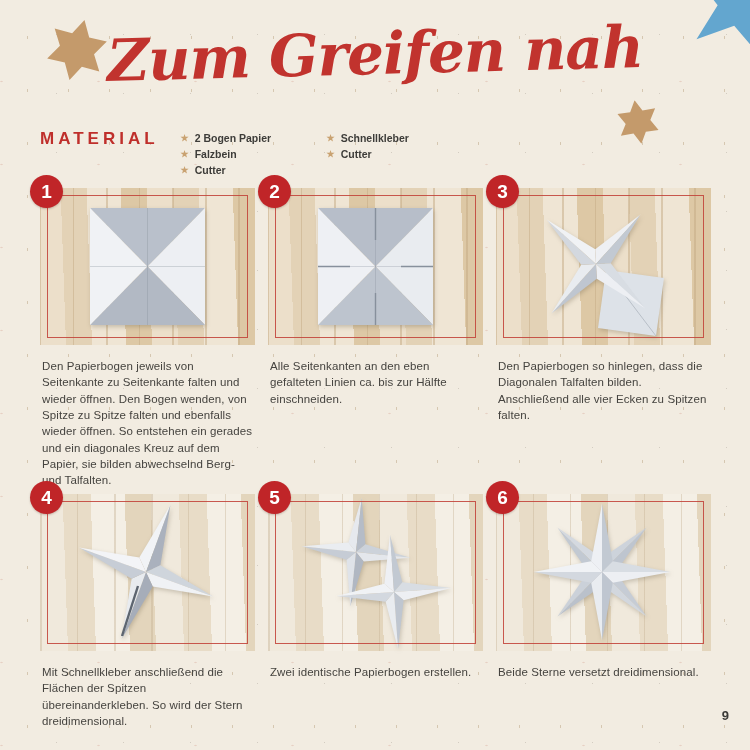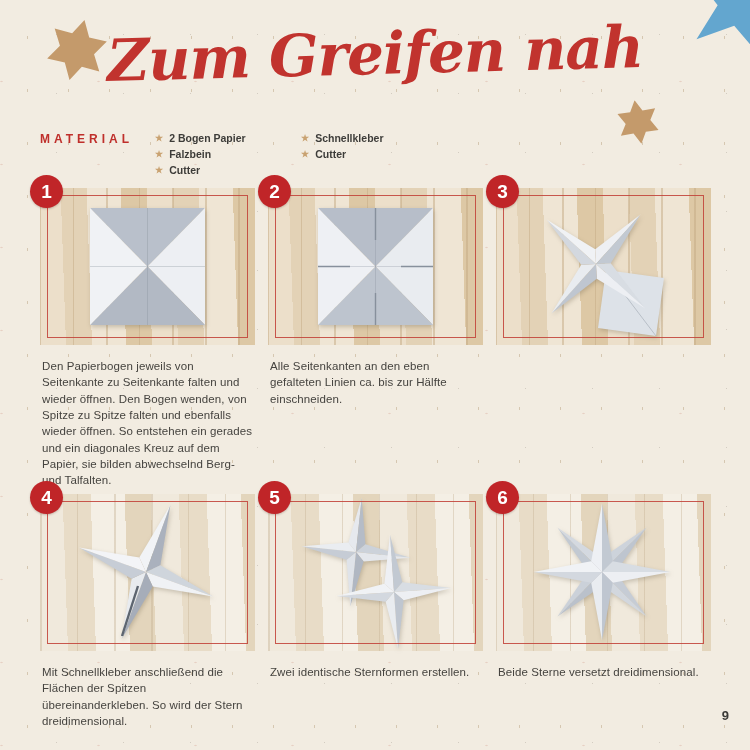--- a/index.html
+++ b/index.html
@@ -27,21 +27,21 @@
   .title{
     position:absolute;left:0;right:0;top:24px;text-align:center;
     font-family:"DejaVu Serif", serif;font-style:italic;font-weight:700;
     font-size:58px;line-height:1.05;color:#c1332e;
     transform:rotate(-1.5deg);letter-spacing:-1px;
   }
 
   
   .material{position:absolute;left:40px;top:130px;display:flex;align-items:flex-start;}
   .material h2{
-    margin:0;font-size:12px;font-weight:bold;color:#bf2f2b;
+    margin:0;font-size:17px;font-weight:bold;color:#bf2f2b;
     letter-spacing:4px;line-height:18px;
   }
   .mat-col{list-style:none;margin:1px 0 0 0;padding:0;}
   .mat-col.c1{margin-left:22px;width:150px;}
   .mat-col.c2{margin-left:-4px;width:160px;}
   .mat-col li{font-size:10.5px;font-weight:bold;color:#3d3c39;line-height:15px;white-space:nowrap;}
   .bullet{color:#c9a271;font-size:9px;margin-right:6px;position:relative;top:-1px;}
 
   
   .grid{
@@ -163,20 +163,21 @@
 
     <article class="step">
       <div class="photo wood">
         <svg class="paper-svg" viewBox="0 0 215 157">
           <polygon points="110,82 168,90 160,148 102,140" fill="#dde2e8"></polygon>
           <path d="M110,82 L160,148" stroke="rgba(140,148,160,.45)" stroke-width="1" fill="none"></path>
           <use href="#star4" transform="translate(100,76) rotate(42) scale(0.95)"></use>
         </svg>
         <span class="badge">3</span>
       </div>
+      <p class="caption">Den Papierbogen so hinlegen, dass die Diagonalen Talfalten bilden. Anschließend alle vier Ecken zu Spitzen falten.</p>
     </article>
 
     <article class="step">
       <div class="photo wood-light">
         <svg class="paper-svg" viewBox="0 0 215 157">
           <use href="#star4" transform="translate(106,78) rotate(20) scale(1.02)" style="--a:#f1f3f6;--b:#aab1bd;--c:#cfd5dc;--d:#f0f2f5;--e:#a6adb9;--f:#e8ebef;--g:#c7cdd6;--h:#f3f4f7"></use>
           <path d="M98,92 L82,142" stroke="#5d6570" stroke-width="2.4" fill="none"></path>
         </svg>
         <span class="badge">4</span>
       </div>
@@ -184,21 +185,21 @@
     </article>
 
     <article class="step">
       <div class="photo wood-light">
         <svg class="paper-svg" viewBox="0 0 215 157">
           <use href="#star4" transform="translate(88,58) rotate(6) scale(0.78)" style="--a:#e6e9ee;--b:#b5bcc7;--c:#ccd2da;--d:#e4e7ec;--e:#b0b7c2;--f:#dfe3e9;--g:#c6ccd5;--h:#eaedf1"></use>
           <use href="#star4" transform="translate(126,98) rotate(-4) scale(0.82)"></use>
         </svg>
         <span class="badge">5</span>
       </div>
-      <p class="caption">Zwei identische Sternformen erstellen.</p>
+      <p class="caption">Zwei identische Papierbogen erstellen.</p>
     </article>
 
     <article class="step">
       <div class="photo wood-light">
         <svg class="paper-svg" viewBox="0 0 215 157">
           <use href="#star4" transform="translate(106,78) rotate(45) scale(0.9)" style="--a:#cdd3db;--b:#bec5cf;--c:#c6ccd5;--d:#d2d7de;--e:#bac1cb;--f:#cbd1d9;--g:#c2c9d2;--h:#d4d9e0"></use>
           <use href="#star4" transform="translate(106,78) scale(0.98)"></use>
         </svg>
         <span class="badge">6</span>
       </div>

